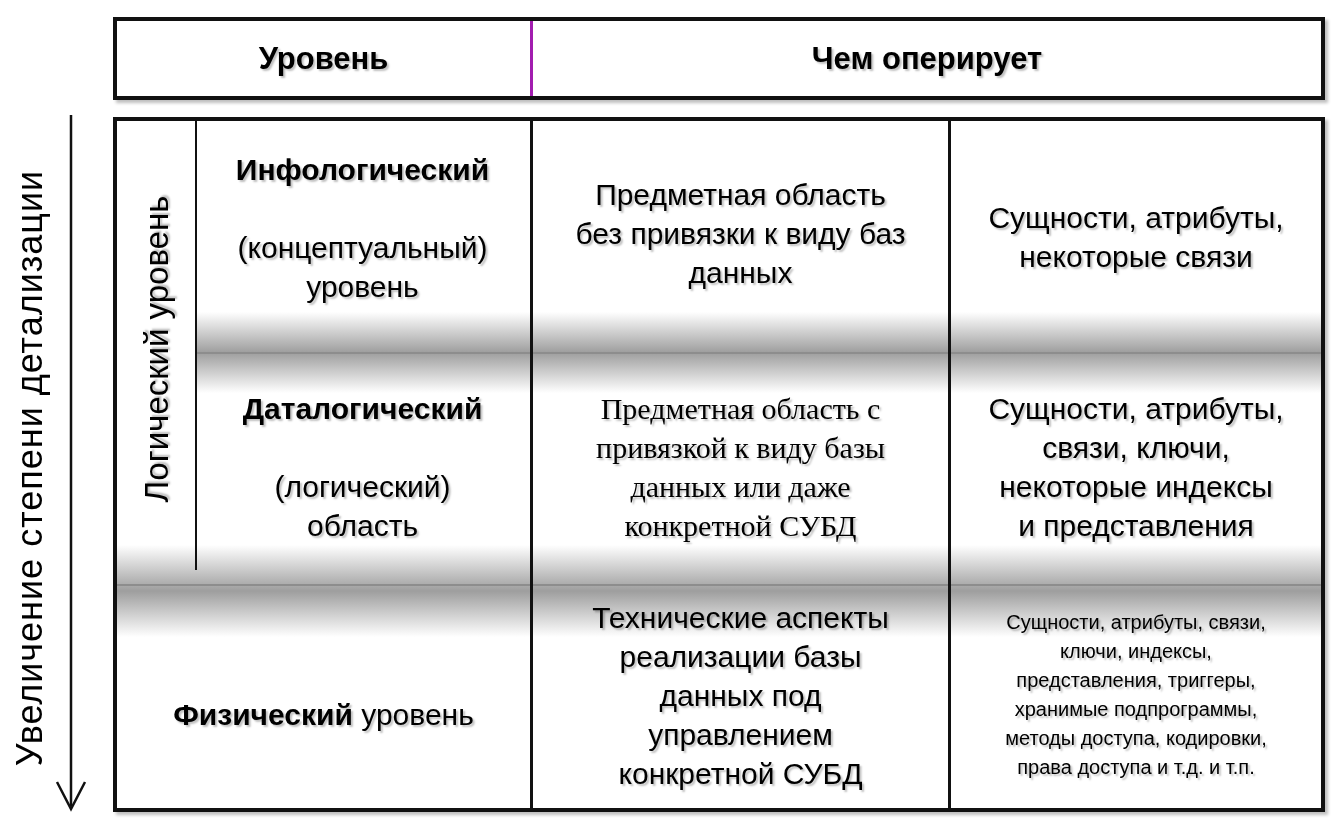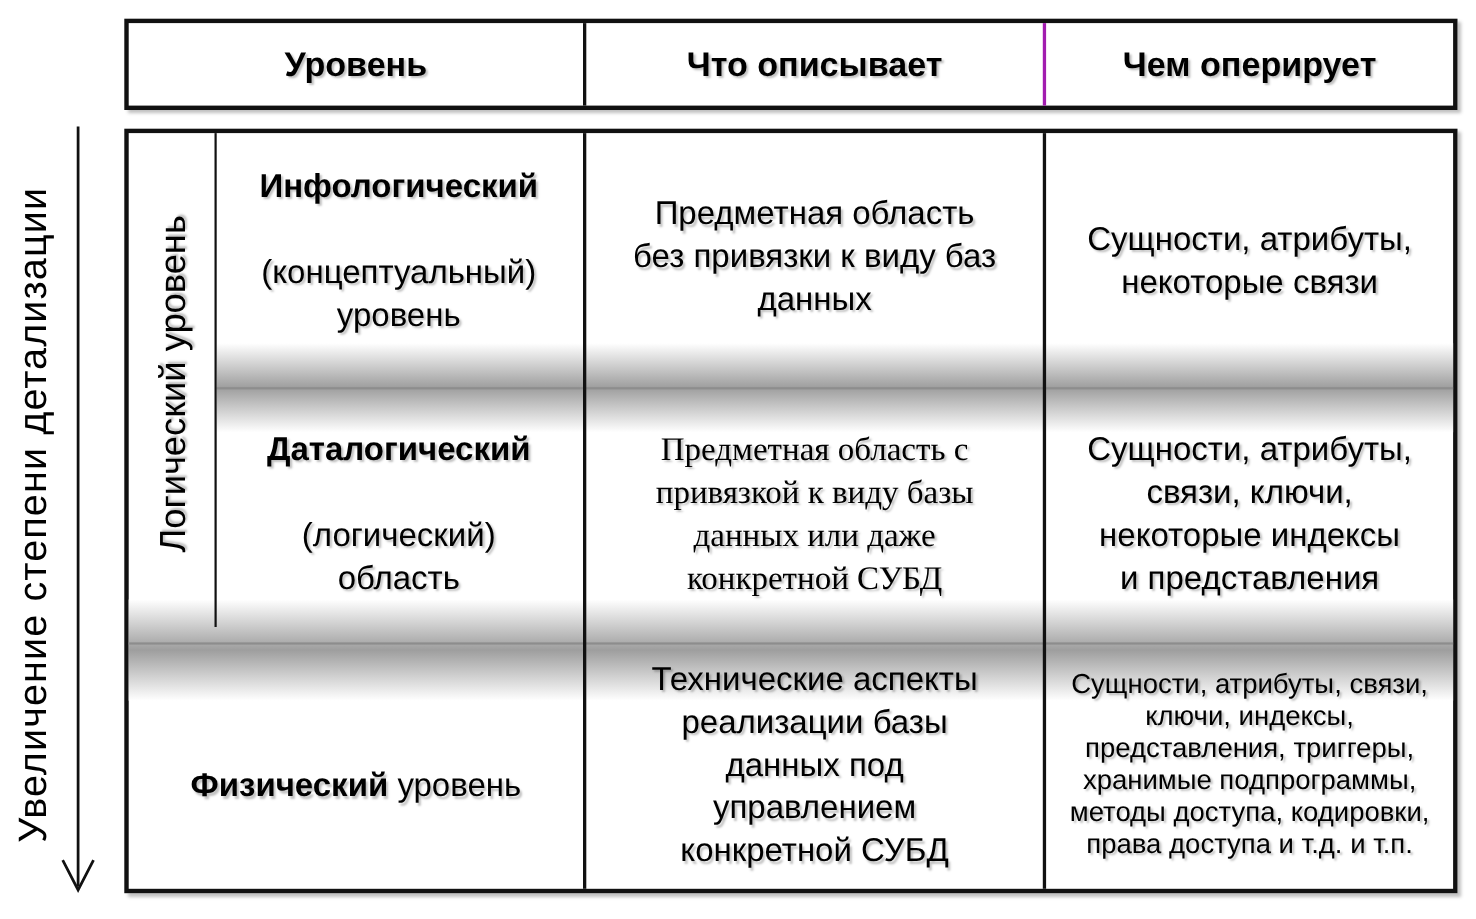--- a/index.html
+++ b/index.html
@@ -50,21 +50,21 @@
     text-shadow:2px 2px 2px rgba(0,0,0,0.25);
   }
   .r1c1 { left:78px;  top:12px;     width:335px; height:190px; }
   .r1c2 { left:416px; top:0;     width:415px; height:225px; }
   .r1c3 { left:834px; top:0;     width:370px; height:231px; }
   .r2c1 { left:78px;  top:231px; width:335px; height:230px; }
   .r2c2 { left:416px; top:231px; width:415px; height:230px;font-family:Liberation Serif, serif; }
   .r2c3 { left:834px; top:231px; width:370px; height:230px; }
   .r3c1 { left:0;     top:461px; width:413px; height:226px; }
   .r3c2 { left:416px; top:461px; width:415px; height:226px; }
-  .r3c3 { left:834px; top:461px; width:370px; height:226px; font-size:25px; line-height:29px; }
+  .r3c3 { left:834px; top:461px; width:370px; height:226px; font-size:20px; line-height:29px; }
   .lvl-bold { font-weight:bold; display:block; }
   .lvl-rest { display:block; white-space:pre-line; }
   .inline-b { font-weight:bold; }
   .inline-rest { white-space:pre; }
   .group-label {
     position:absolute; left:40px; top:228px; z-index:3;
     transform:translate(-50%,-50%) rotate(-90deg);
     font-size:33px; white-space:nowrap; text-shadow:2px 2px 2px rgba(0,0,0,0.25);
   }
 </style>
@@ -74,21 +74,20 @@
 <div class="stage">
 
   <svg class="axis-arrow" viewBox="0 0 113 835" xmlns="http://www.w3.org/2000/svg">
     <line x1="71" y1="115" x2="71" y2="806" stroke="#111" stroke-width="2.5"></line>
     <polyline points="57,782 71,809 85,782" fill="none" stroke="#111" stroke-width="2.5"></polyline>
   </svg>
   <div class="axis-label">Увеличение степени детализации</div>
 
   <div class="header">
     <div class="hcell hc1">Уровень</div>
-    <div class="hcell hc2">Что описывает</div>
     <div class="hcell hc3">Чем оперирует</div>
   </div>
 
   <div class="table">
 
     <div class="band band1"></div>
     <div class="band band2"></div>
     <div class="bline bline1"></div>
     <div class="bline bline2"></div>
 

